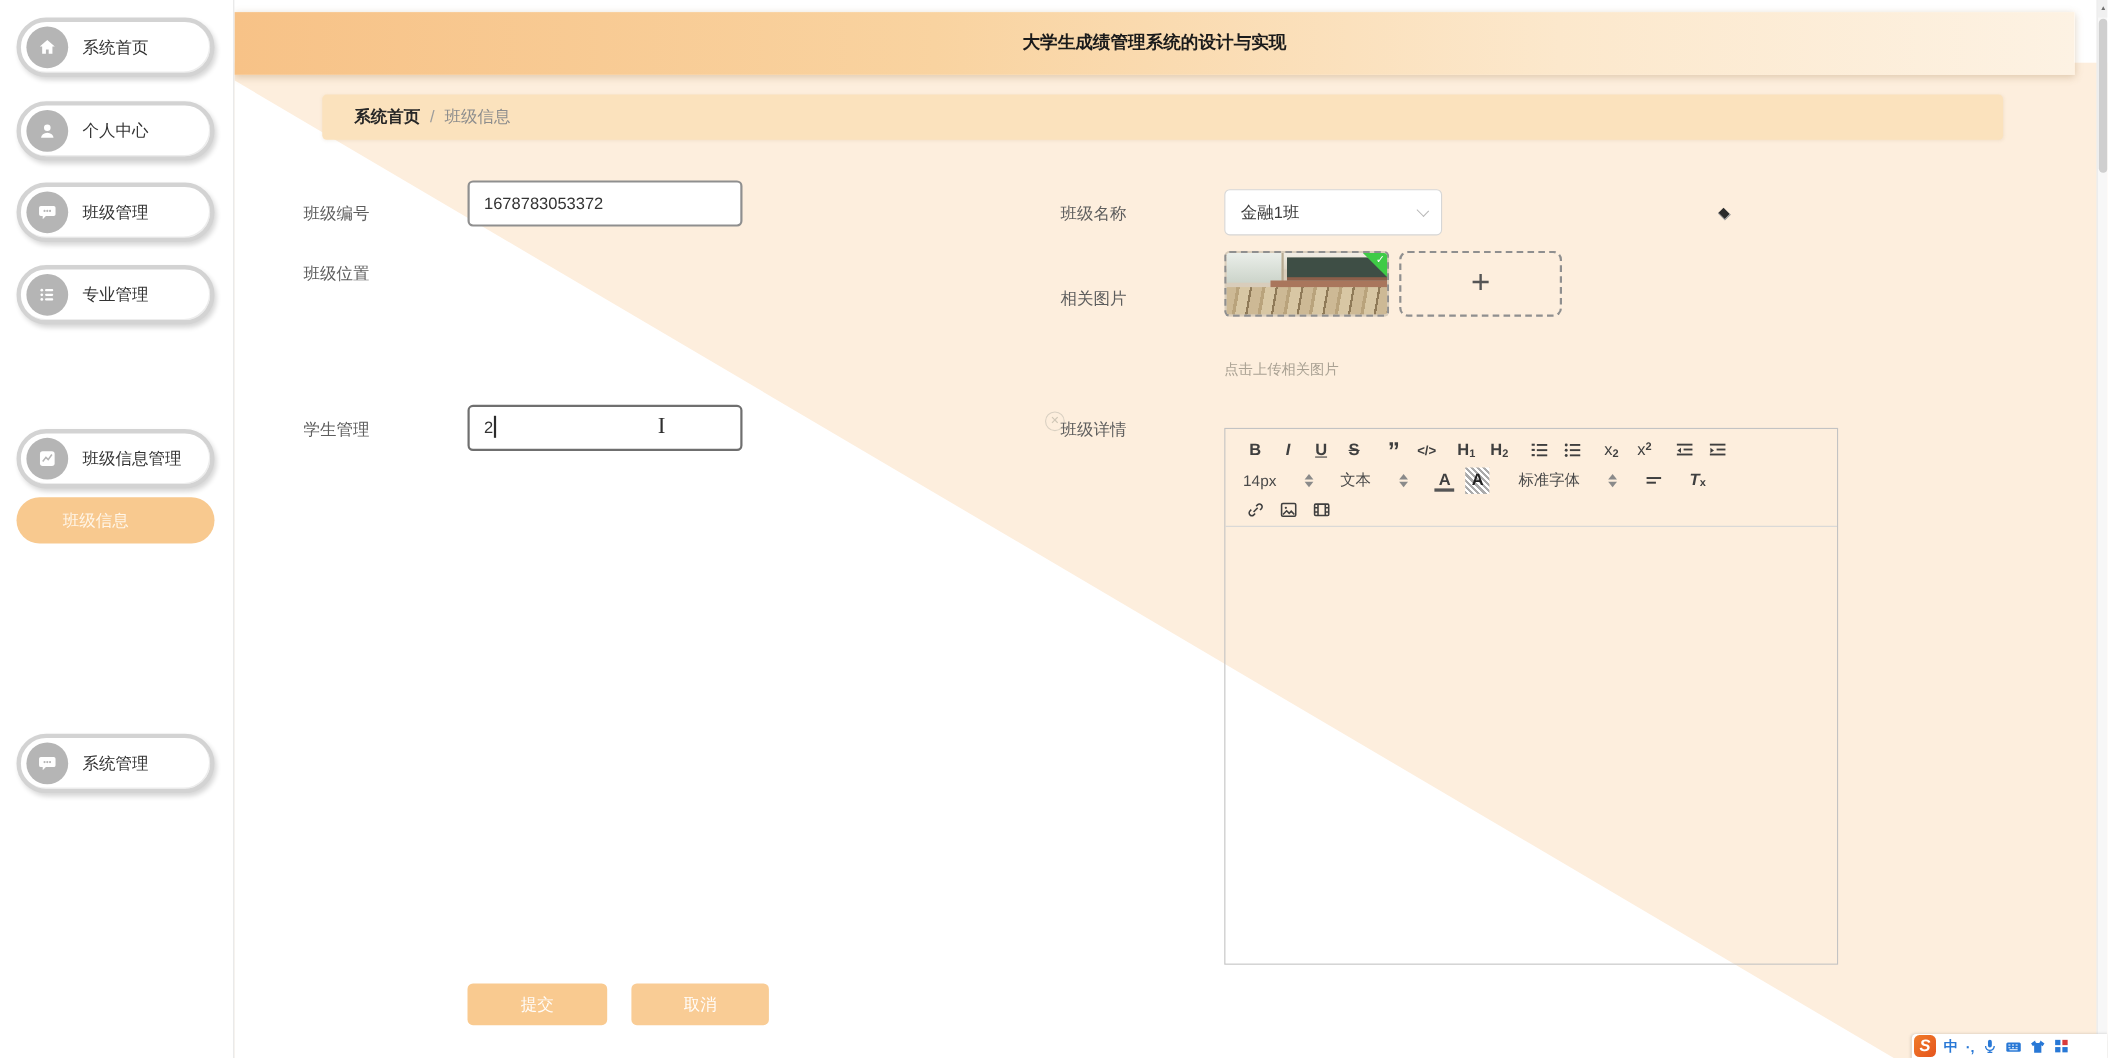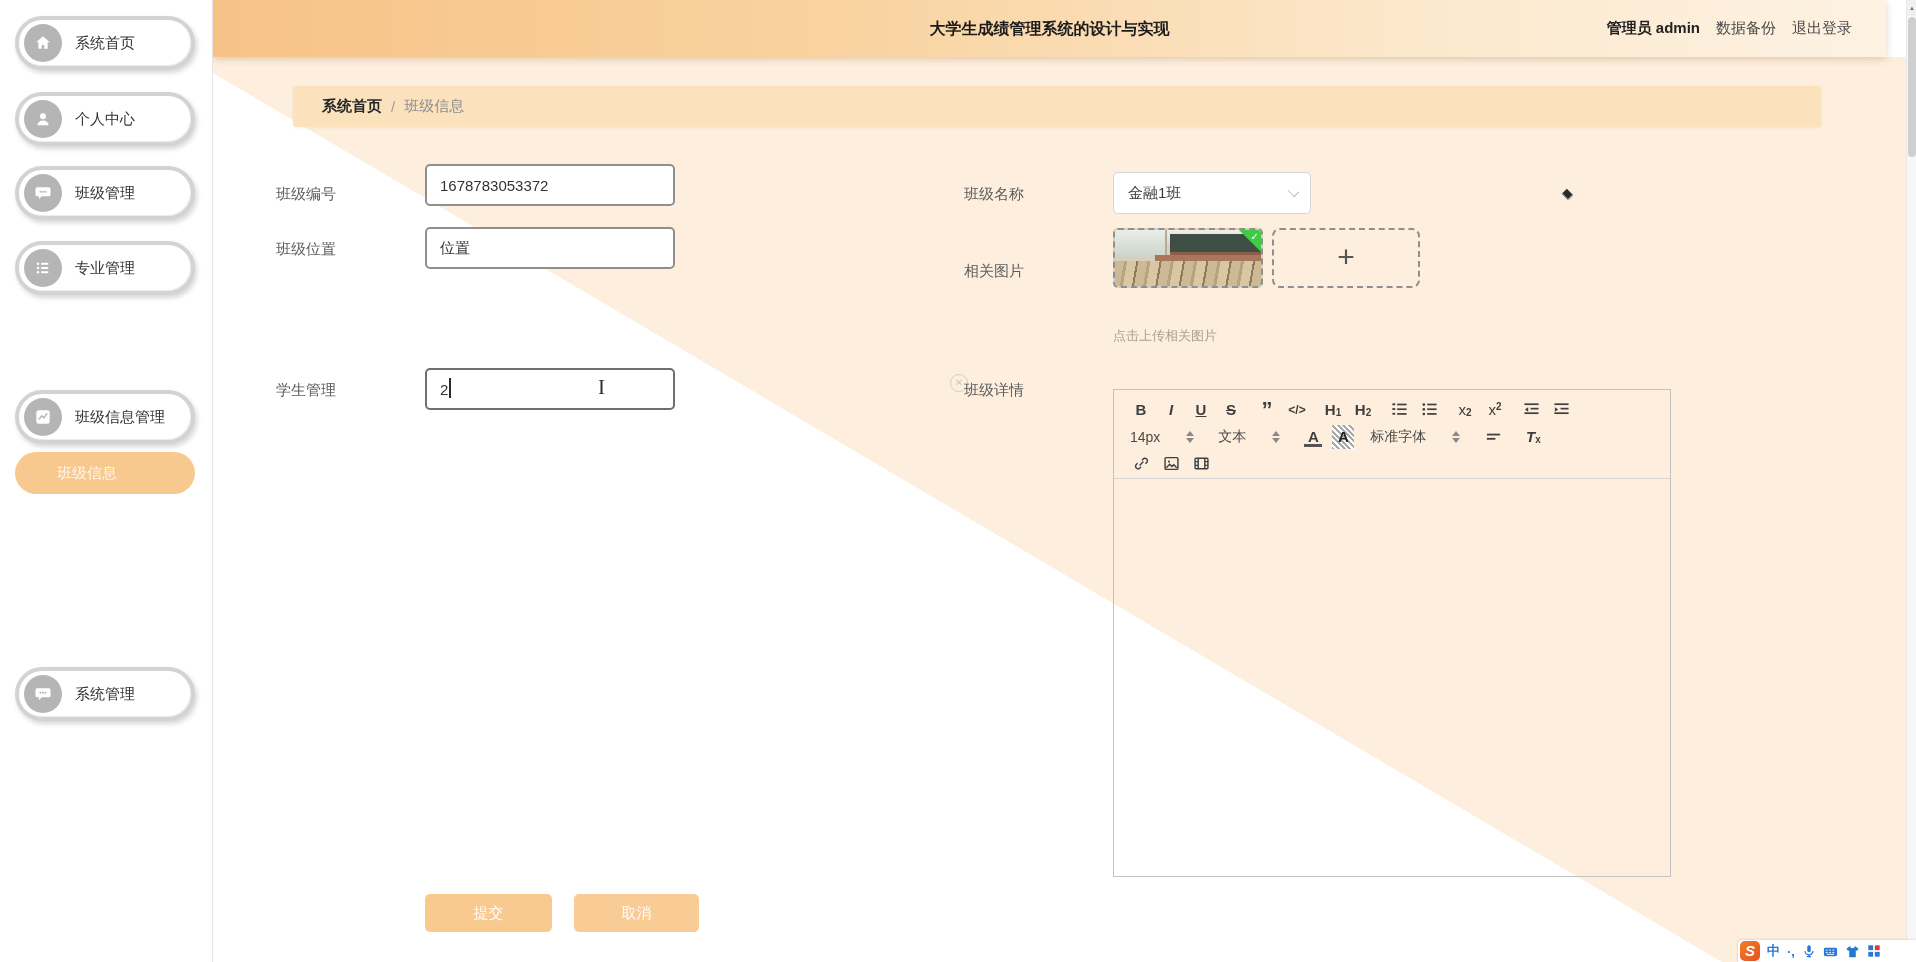--- a/index.html
+++ b/index.html
@@ -2,21 +2,21 @@
 <html><head>
 <meta charset="utf-8">
 <style>
   * { margin:0; padding:0; box-sizing:border-box; }
   html,body { width:1916px; height:962px; overflow:hidden; }
   body { font-family:"Liberation Sans","DejaVu Sans",sans-serif; }
   #app { position:relative; width:1916px; height:962px; background:#fff; overflow:hidden; }
   .abs { position:absolute; }
 
   
-  .header { left:213px; top:0; width:1673px; height:57px;
+  .header { left:213px; top:11px; width:1673px; height:57px;
     background:linear-gradient(90deg,#f7c287 0%,#f9d3a0 38%,#fce8cc 72%,#fdf2e3 100%);
     box-shadow:0 2px 7px rgba(150,110,55,.30); z-index:5; }
   .header-title { position:absolute; left:0; right:0; top:0; height:57px; line-height:57px;
     text-align:center; font-size:16px; font-weight:bold; color:#1b1b1b; }
   .header-right { position:absolute; right:34px; top:0; height:57px; display:flex; align-items:center; gap:16px; font-size:15px; color:#3c3c3c; }
   .header-right .admin { font-weight:bold; color:#222; }
   .hlink { cursor:pointer; color:#4a4a4a; }
 
   
   .sidebar { left:0; top:0; width:213px; height:962px; background:#fff; border-right:1px solid #e5e5e5; z-index:6; }
@@ -122,25 +122,20 @@
 </head>
 <body>
 
 <div id="app">
 
   <div class="abs main-bg"></div>
   <div class="abs white-wedge"></div>
 
   <div class="abs header">
     <div class="header-title">大学生成绩管理系统的设计与实现</div>
-    <div class="header-right">
-      <span class="admin">管理员 admin</span>
-      <span class="hlink">数据备份</span>
-      <span class="hlink">退出登录</span>
-    </div>
   </div>
 
   <div class="abs sidebar">
 
     <div class="pill" style="top:16px">
       <span class="icon-circle">
         <svg width="20" height="20" viewBox="0 0 24 24">
             <path d="M12 4l8.2 7.2h-2.6V19h-4.1v-4.7h-3V19H6.4v-7.8H3.8z" fill="#fff"></path>
           </svg>
       </span>
@@ -216,21 +211,20 @@
   <div class="abs breadcrumb">
     <span class="bc-home">系统首页</span>
     <span class="bc-sep">/</span>
     <span class="bc-current">班级信息</span>
   </div>
 
   <div class="flabel" style="left:276px; top:185px;">班级编号</div>
   <input class="finput" style="left: 425px; top: 164px;" value="1678783053372">
 
   <div class="flabel" style="left:276px; top:240px;">班级位置</div>
-  <input class="finput" style="left: 425px; top: 227px;" value="位置">
 
   <div class="flabel" style="left:276px; top:381px;">学生管理</div>
   <input class="finput focused" style="left: 425px; top: 368px;" value="2">
   <div class="caret"></div>
   <div class="ibeam">I</div>
 
   <div class="flabel" style="left:964px; top:185px;">班级名称</div>
   <div class="fselect">
     <span>金融1班</span>
     <span class="caret" style="position:absolute;"></span>
@@ -337,21 +331,21 @@
               <i class="dn"></i>
             </span>
         </span>
         <span class="tbtn color-a" style="margin-left:12px;">
             <span>A</span>
             <span class="bar"></span>
           </span>
         <span class="tbtn bg-a">
             <span>A</span>
           </span>
-        <span class="tsel" style="margin-left:8px;">
+        <span class="tsel" style="margin-left:18px;">
           <span>标准字体</span>
           <span class="spin">
               <i class="up"></i>
               <i class="dn"></i>
             </span>
         </span>
         <span class="tbtn" style="margin-left:12px;">
           <svg width="17" height="17" viewBox="0 0 18 18">
               <rect x="2" y="6" width="14" height="1.9" fill="#3f3f3f"></rect>
               <rect x="2" y="10.5" width="9" height="1.9" fill="#3f3f3f"></rect>

